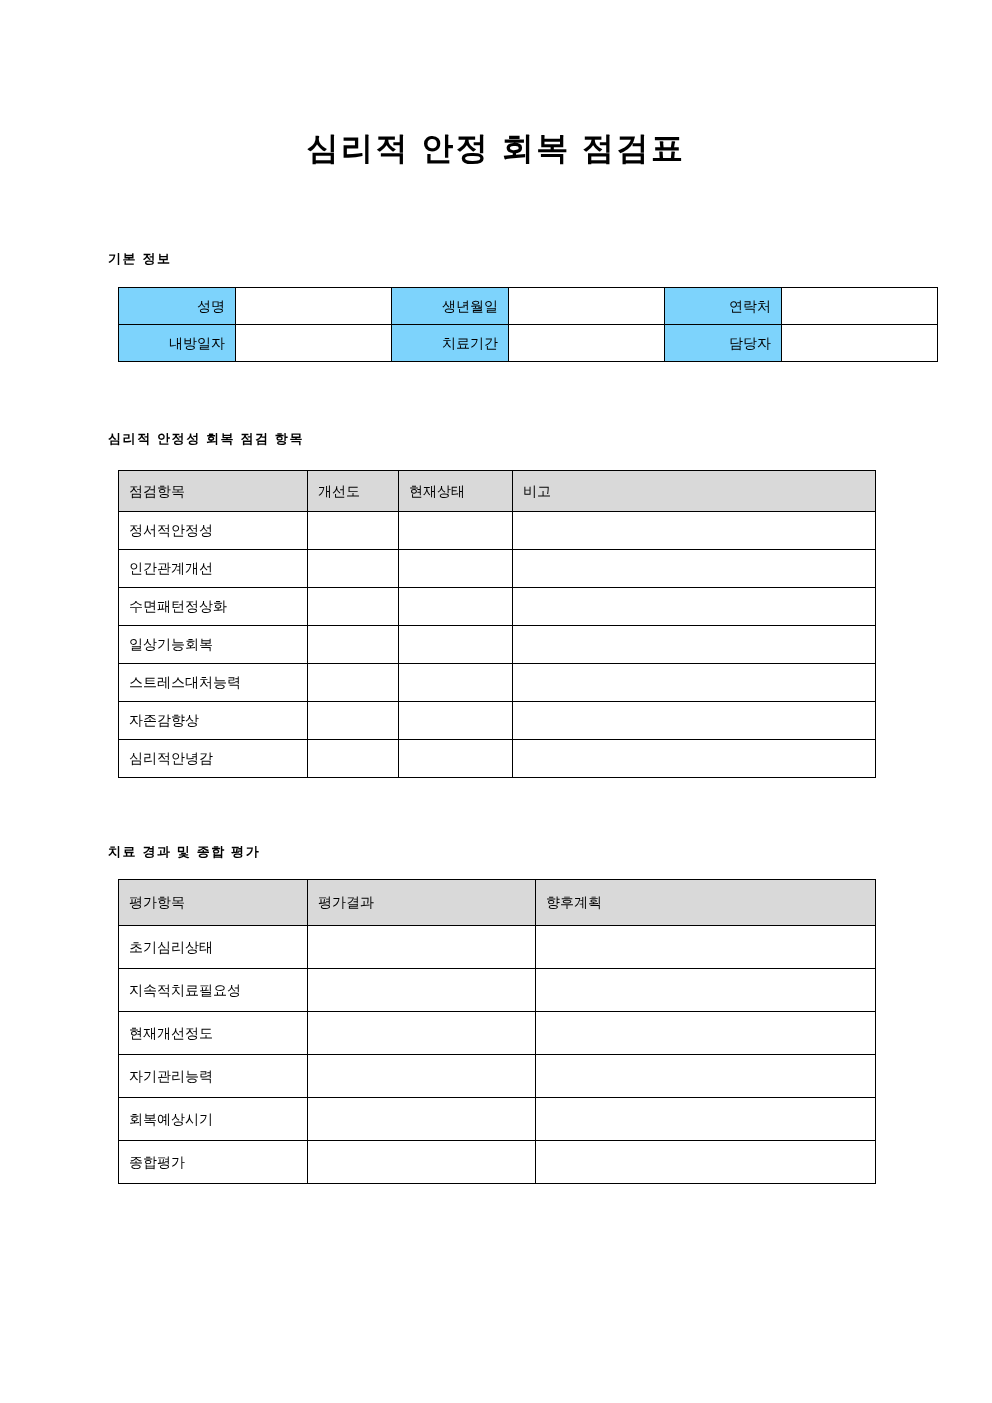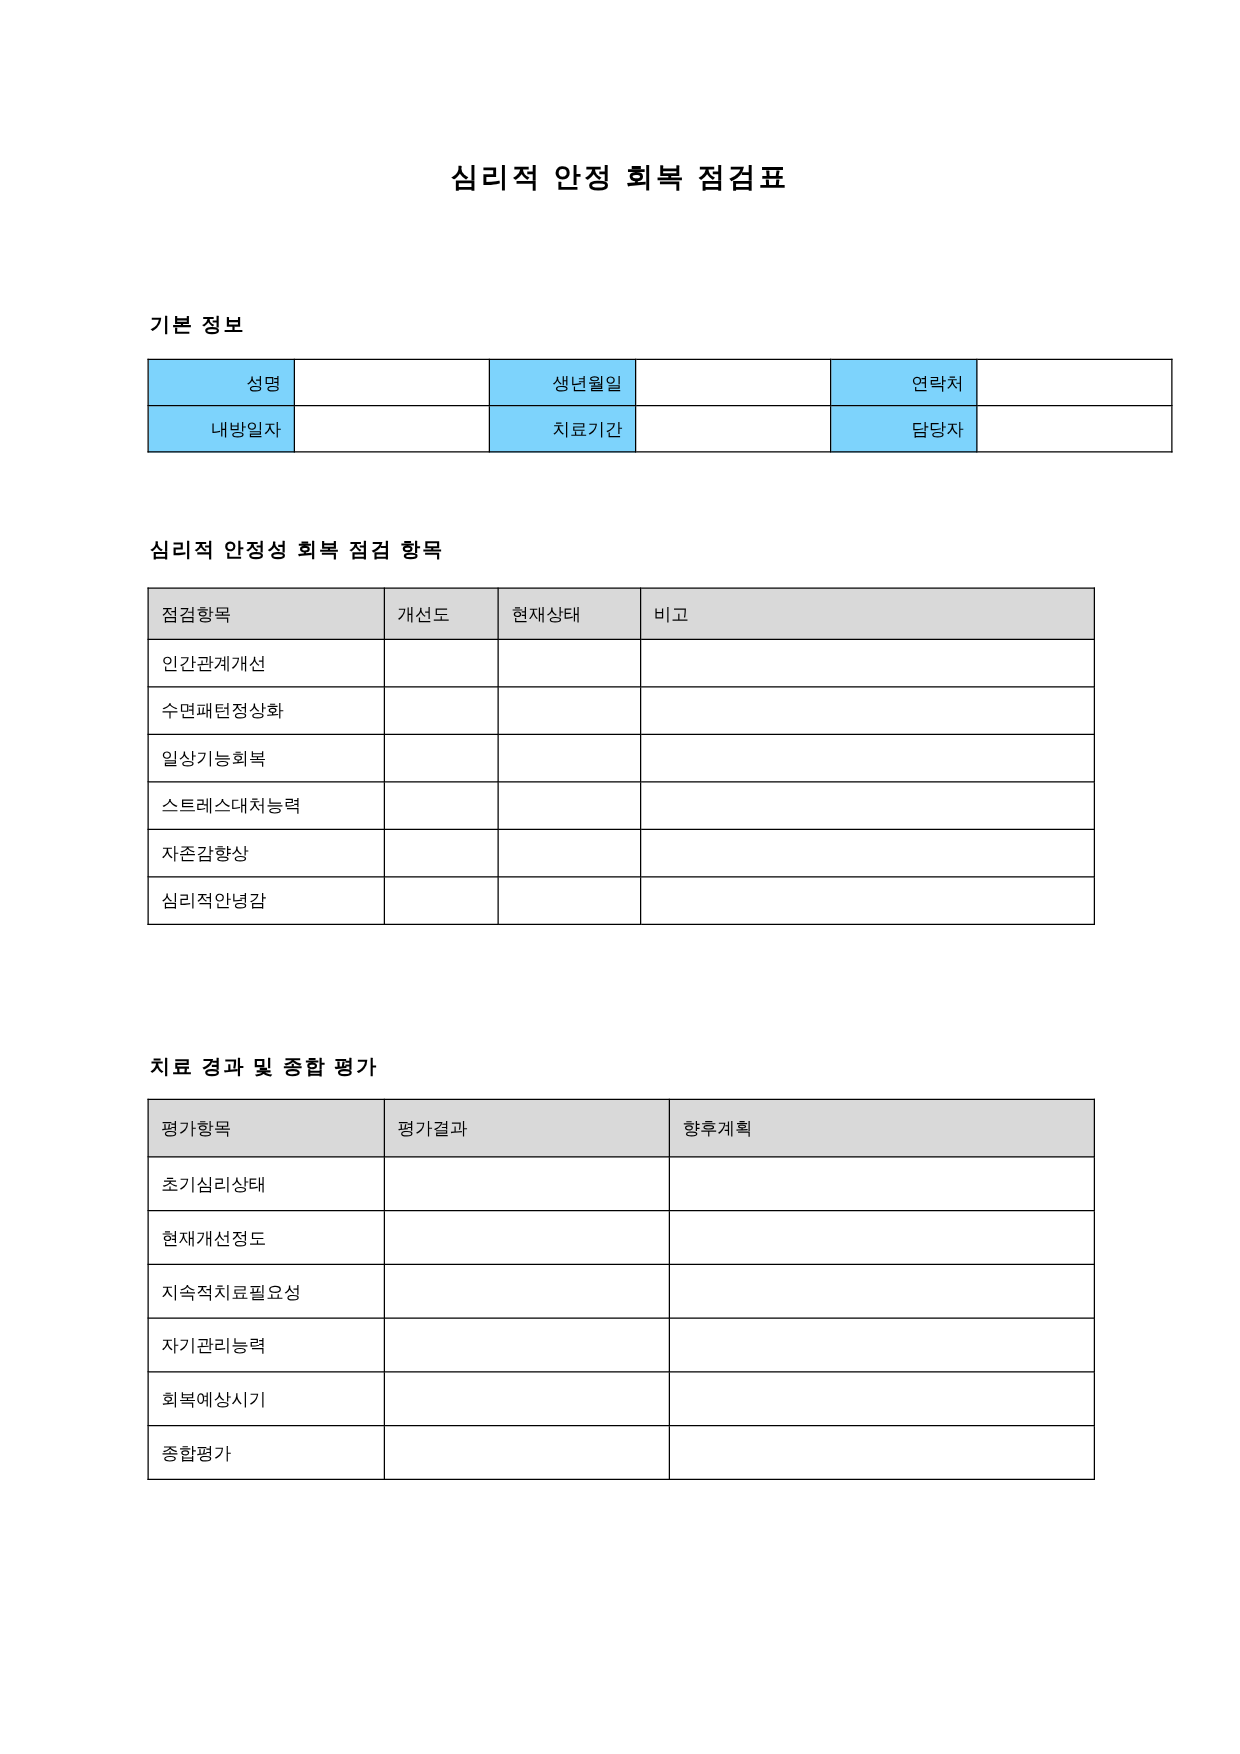--- a/index.html
+++ b/index.html
@@ -22,31 +22,31 @@
     box-sizing: border-box;
   }
 
   
   .doc-title {
     position: absolute;
     left: 0;
     top: 128px;
     width: 992px;
     text-align: center;
-    font-size: 22px;
+    font-size: 32px;
     font-weight: bold;
     letter-spacing: 2.5px;
     line-height: 1.25;
   }
 
   
   .section-heading {
     position: absolute;
-    left: 120px;
-    font-size: 16px;
+    left: 108px;
+    font-size: 13px;
     font-weight: bold;
     letter-spacing: 1.6px;
     white-space: nowrap;
   }
   #heading-basic-info { top: 250px; }
   #heading-checklist  { top: 430px; text-align: right; }
   #heading-evaluation { top: 843px; }
 
   
   .doc-table {
@@ -149,20 +149,26 @@
         <col class="c-note">
     </colgroup>
     <tbody>
       <tr>
         <td class="hdr">점검항목</td>
         <td class="hdr">개선도</td>
         <td class="hdr">현재상태</td>
         <td class="hdr">비고</td>
       </tr>
       <tr>
+        <td class="rowlabel">정서적안정성</td>
+        <td class="blank"></td>
+        <td class="blank"></td>
+        <td class="blank"></td>
+      </tr>
+      <tr>
         <td class="rowlabel">인간관계개선</td>
         <td class="blank"></td>
         <td class="blank"></td>
         <td class="blank"></td>
       </tr>
       <tr>
         <td class="rowlabel">수면패턴정상화</td>
         <td class="blank"></td>
         <td class="blank"></td>
         <td class="blank"></td>
@@ -207,26 +213,26 @@
         <td class="hdr">평가항목</td>
         <td class="hdr">평가결과</td>
         <td class="hdr">향후계획</td>
       </tr>
       <tr>
         <td class="rowlabel">초기심리상태</td>
         <td class="blank"></td>
         <td class="blank"></td>
       </tr>
       <tr>
+        <td class="rowlabel">지속적치료필요성</td>
+        <td class="blank"></td>
+        <td class="blank"></td>
+      </tr>
+      <tr>
         <td class="rowlabel">현재개선정도</td>
-        <td class="blank"></td>
-        <td class="blank"></td>
-      </tr>
-      <tr>
-        <td class="rowlabel">지속적치료필요성</td>
         <td class="blank"></td>
         <td class="blank"></td>
       </tr>
       <tr>
         <td class="rowlabel">자기관리능력</td>
         <td class="blank"></td>
         <td class="blank"></td>
       </tr>
       <tr>
         <td class="rowlabel">회복예상시기</td>

